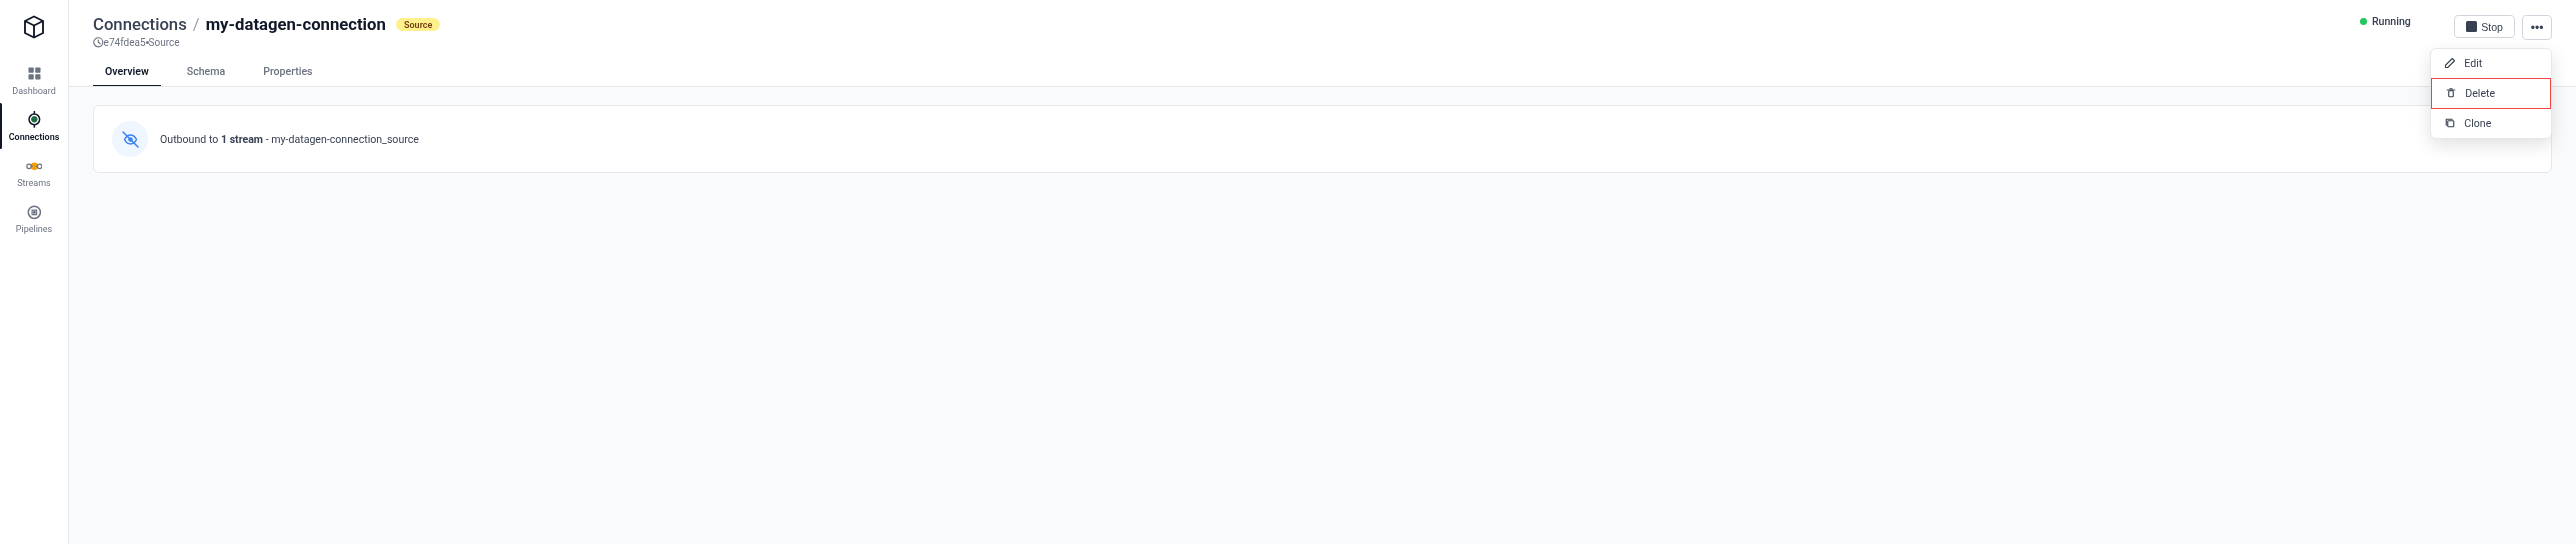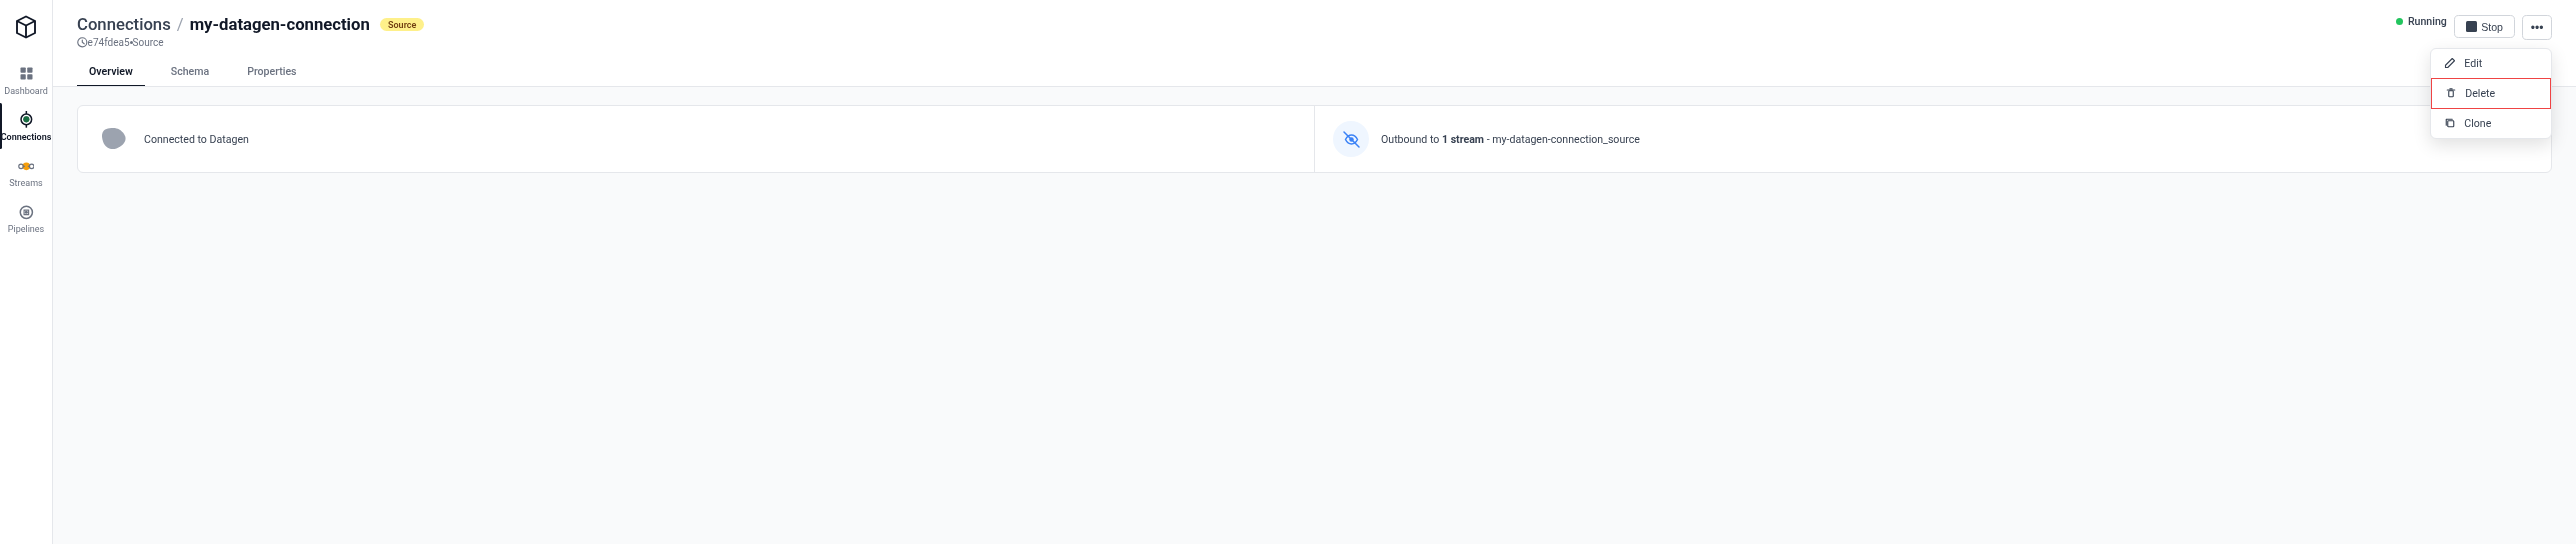--- a/index.html
+++ b/index.html
@@ -6,21 +6,21 @@
     body {
       font-family: -apple-system, BlinkMacSystemFont, 'Segoe UI', Roboto, sans-serif;
       background: #fff;
       display: flex;
       height: 100vh;
       overflow: hidden;
     }
 
     
     .sidebar {
-      width: 53px;
+      width: 69px;
       background: #fff;
       border-right: 0.8px solid #e5e7eb;
       display: flex;
       flex-direction: column;
       align-items: center;
       padding-top: 9px;
       gap: 0;
       flex-shrink: 0;
     }
     .sidebar-logo {
@@ -170,20 +170,21 @@
       align-items: center;
       gap: 4.6px;
       background: #fff;
       border: 0.8px solid #d1d5db;
       border-radius: 4.6px;
       padding: 4.6px 10.6px;
       font-size: 10.6px;
       font-weight: 500;
       cursor: pointer;
       color: #374151;
+      margin-left: 36px;
     }
     .stop-icon-sq {
       width: 10.6px;
       height: 10.6px;
       background: #374151;
       border-radius: 1.5px;
     }
     .more-button {
       background: #fff;
       border: 0.8px solid #d1d5db;
@@ -434,28 +435,20 @@
             <span>Clone</span>
           </div>
         </div>
       </div>
     </div>
   </div>
 
   <div class="content">
     <div class="info-cards">
 
-      <div class="info-card">
-        <div class="card-icon">
-          <svg class="datagen-blob" viewBox="0 0 48 48" fill="none">
-            <path d="M12 8 C6 10 4 16 5 22 C6 28 8 34 14 38 C20 42 28 40 34 36 C40 32 44 26 42 20 C40 14 34 8 28 7 C22 6 16 7 12 8Z" fill="#9ca3af"></path>
-          </svg>
-        </div>
-        <span class="card-text">Connected to Datagen</span>
-      </div>
 
       <div class="info-card">
         <div class="card-icon" style="background:#eff6ff; border-radius:50%;">
           <svg width="21" height="21" viewBox="0 0 28 28" fill="none">
             <path d="M6 14 C6 14 9 8 14 8 C19 8 22 14 22 14 C22 14 19 20 14 20 C9 20 6 14 6 14Z" stroke="#3b82f6" stroke-width="2" fill="none"></path>
             <circle cx="14" cy="14" r="3" fill="#3b82f6"></circle>
             <path d="M4 4 L24 24" stroke="#3b82f6" stroke-width="2" stroke-linecap="round"></path>
           </svg>
         </div>
         <span class="card-text">

